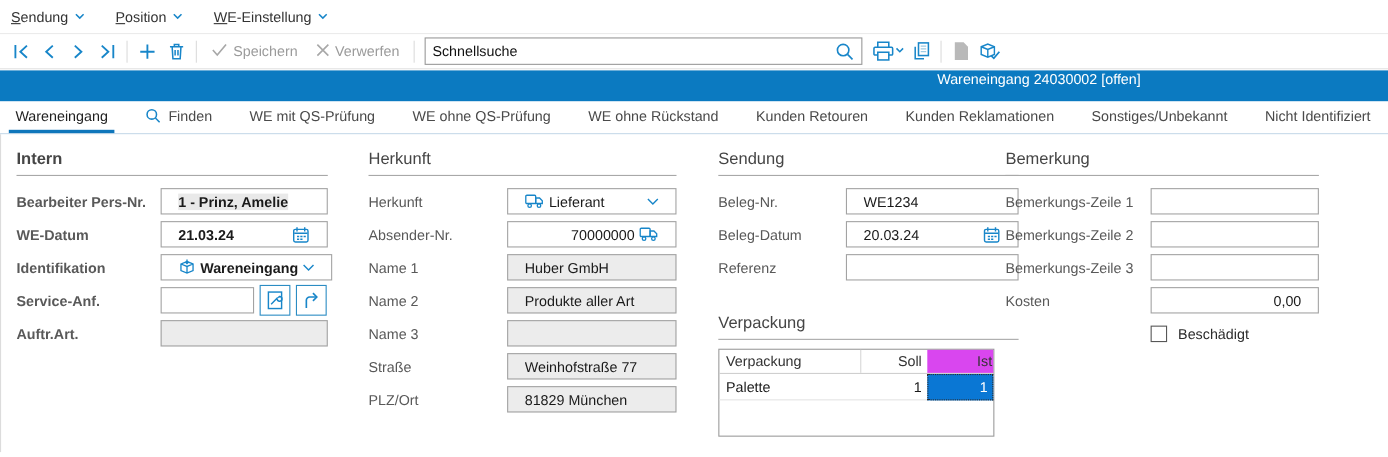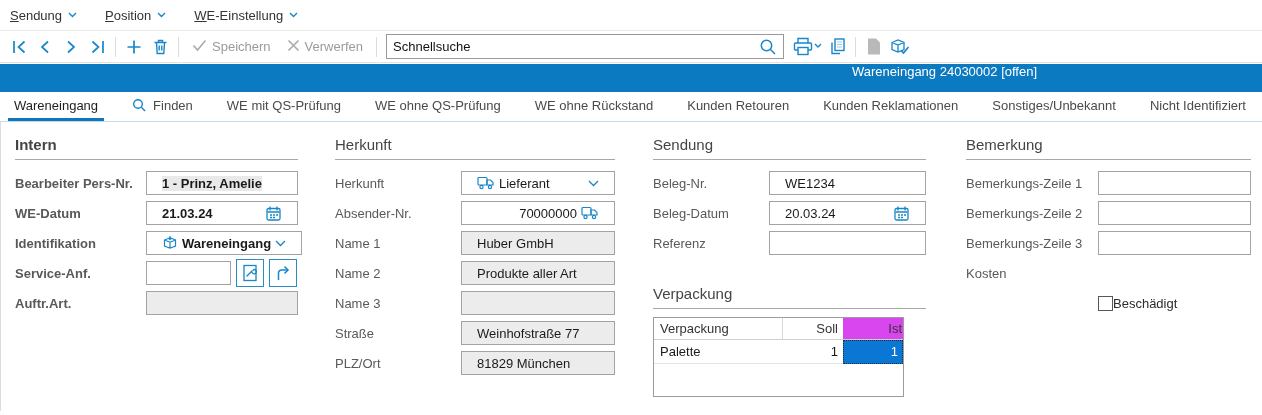--- a/index.html
+++ b/index.html
@@ -30,21 +30,21 @@
   .tabbar { height:30px; display:flex; align-items:stretch; justify-content:space-between; padding:0 10px 0 8px; border-bottom:1px solid #c7dae9; }
   .tab { display:flex; align-items:center; gap:6px; padding:0 6px; font-size:13px; color:#4a4a4a; border-bottom:3px solid transparent; cursor:default; white-space:nowrap; }
   .tab.active { color:#1e1e1e; border-bottom-color:#0f76bb; }
 
   
   .content { position:relative; height:289px; border-left:1px solid #dcdcdc; }
   .col { position:absolute; top:14px; }
   .col1 { left:14px;  width:283px;font-weight:bold; }
   .col2 { left:334px; width:280px; }
   .col3 { left:652px; width:273px; }
-  .col4 { left:965px; width:285px; }
+  .col4 { left:913px; width:285px; }
 
   .sec-title { font-size:15px; color:#454545; padding-bottom:6px; border-bottom:1px solid #a8a8a8; margin-bottom:8px; }
   .frow { display:flex; align-items:center; height:30px; }
   .flabel { font-size:13px; color:#595959; flex:none; }
   .col1 .flabel { width:131px; } .col2 .flabel { width:126px; }
   .col3 .flabel { width:116px; } .col4 .flabel { width:132px; }
 
   .field { height:24px; border:1px solid #a3a3a3; background:#fff; display:flex; align-items:center; padding:0 15px; font-size:13px; color:#1a1a1a; flex:1; gap:4px; }
   .field.readonly { background:#ececec; }
   .field .val { white-space:nowrap; overflow:hidden; }
@@ -62,21 +62,21 @@
   .vp-head .c3 { width:60px; text-align:right; padding-right:1px; color:#333; background:#d946ef; align-self:stretch; display:flex; align-items:center; justify-content:flex-end; }
   .vp-row { display:flex; height:24px; align-items:center; border-bottom:1px solid #e4e4e4; }
   .vp-row .c1 { width:128px; padding-left:6px; color:#1a1a1a; }
   .vp-row .c2 { width:61px; text-align:right; padding-right:5px; color:#1a1a1a; }
   .vp-row .c3 { width:60px; height:24px; background:#0a77d4; color:#fff; display:flex; align-items:center; justify-content:flex-end; padding-right:5px; outline:1px dotted #2b2b2b; outline-offset:-1px; }
 
   
   .cbrow { display:flex; align-items:center; height:30px; }
   .cbrow .spacer { width:132px; flex:none; }
   .checkbox { width:15px; height:15px; border:1px solid #575757; background:#fff; flex:none; }
-  .cblabel { font-size:13px; color:#2b2b2b; margin-left:0; }
+  .cblabel { font-size:13px; color:#2b2b2b; margin-left:10px; }
 </style>
 </head>
 <body>
 
 <div class="menubar">
   <div class="menu-item">
     <span class="menu-label">Sendung</span>
     <svg width="9" height="6" viewBox="0 0 9 6">
         <path d="M1 1l3.5 3.5L8 1" fill="none" stroke="#1886c9" stroke-width="1.4"></path>
       </svg>
@@ -404,20 +404,23 @@
         </div>
     </div>
     <div class="frow">
       <span class="flabel">Bemerkungs-Zeile 3</span>
       <div class="field">
           <span class="val"></span>
         </div>
     </div>
     <div class="frow">
       <span class="flabel">Kosten</span>
+      <div class="field right">
+          <span class="val">0,00</span>
+        </div>
     </div>
     <div class="cbrow">
       <span class="spacer"></span>
       <span class="checkbox"></span>
       <span class="cblabel">Beschädigt</span>
     </div>
   </div>
 
 </div>
 

